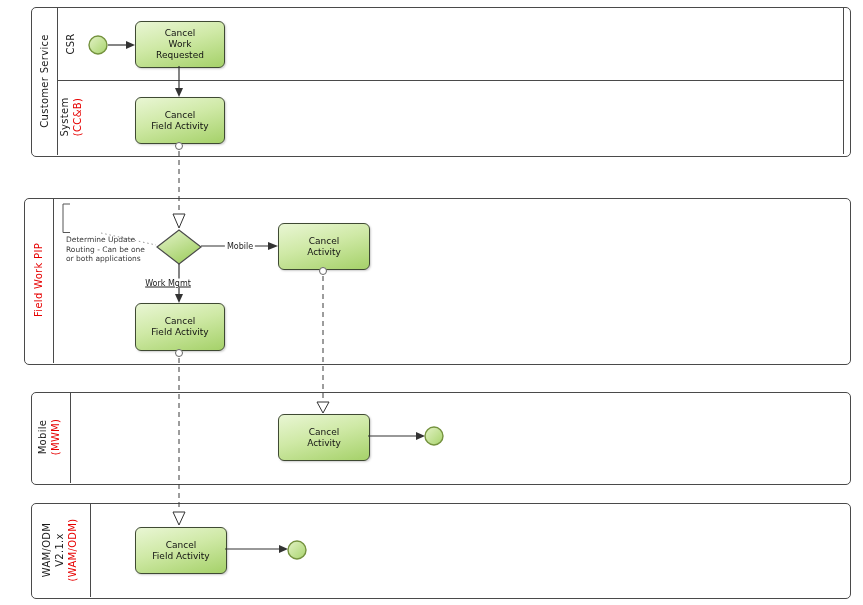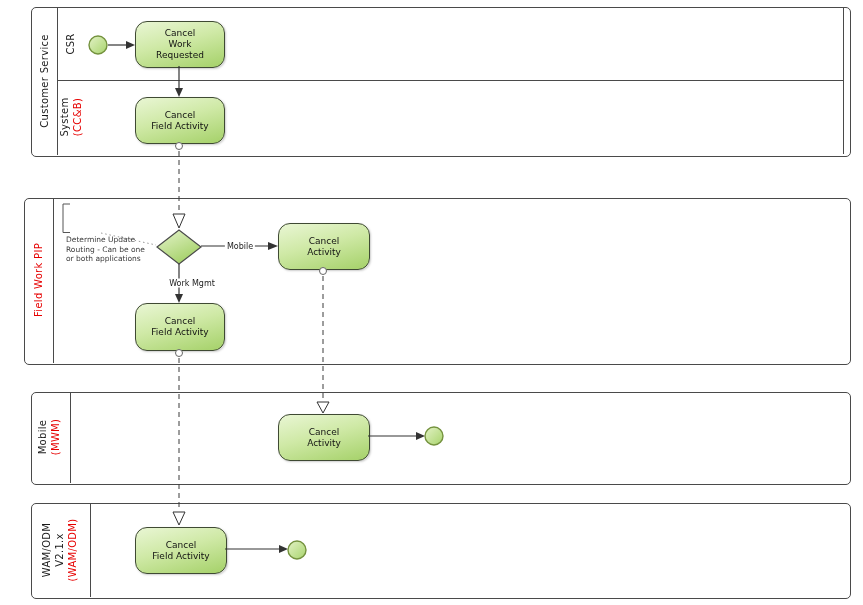--- a/index.html
+++ b/index.html
@@ -15,21 +15,21 @@
   .rot{
     position:absolute;transform:translate(-50%,-50%) rotate(-90deg);
     transform-origin:center;text-align:center;white-space:nowrap;
     font-size:10px;line-height:13px;letter-spacing:.3px;color:#1a1a1a;
   }
   .rot span{display:block;}
   .red{color:#e60000;}
   .task{
     position:absolute;
     background:linear-gradient(165deg,#e9f6d4 0%,#cfe9a6 45%,#a5d169 100%);
-    border:1px solid #3f4a33;border-radius:12px;
+    border:1px solid #3f4a33;border-radius:6px;
     box-shadow:1px 1px 2px rgba(90,90,90,.3);
     display:flex;align-items:center;justify-content:center;
     text-align:center;font-size:9px;line-height:11px;white-space:pre-line;
     color:#111;
   }
   .edge-label{
     position:absolute;transform:translate(-50%,-50%);
     background:#fff;padding:0 2px;font-size:8px;color:#222;white-space:nowrap;
   }
   .annotation{
@@ -140,18 +140,18 @@
     <line x1="368" y1="436" x2="417" y2="436" stroke="#333" stroke-width="1.2"></line>
     <polygon points="425,436 416,432 416,440" fill="#333"></polygon>
     <circle cx="434" cy="436" r="9" fill="url(#evGrad)" stroke="#74923e" stroke-width="1.4"></circle>
 
     <line x1="225" y1="549" x2="280" y2="549" stroke="#333" stroke-width="1.2"></line>
     <polygon points="288,549 279,545 279,553" fill="#333"></polygon>
     <circle cx="297" cy="550" r="9" fill="url(#evGrad)" stroke="#74923e" stroke-width="1.4"></circle>
   </svg>
 
   <div class="edge-label" style="left:240px;top:246px;">Mobile</div>
-  <div class="edge-label" style="left:192px;top:283px;">Work Mgmt</div>
+  <div class="edge-label" style="left:168px;top:283px;text-decoration:underline;">Work Mgmt</div>
   <div class="annotation" style="left:66px;top:203px;width:95px;margin-top:32px;">Determine Update
 Routing - Can be one
 or both applications</div>
 
 </div>
 
 </body></html>

